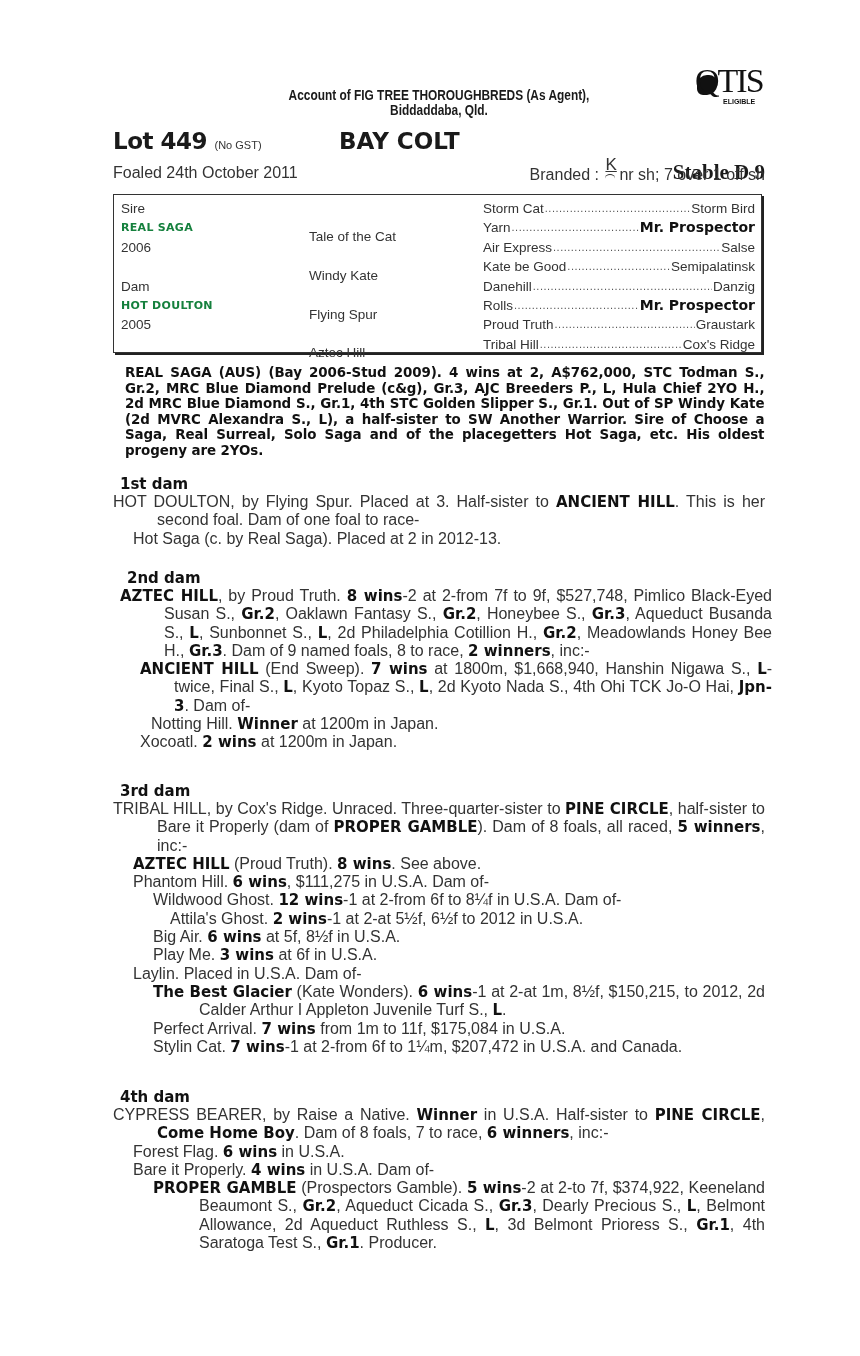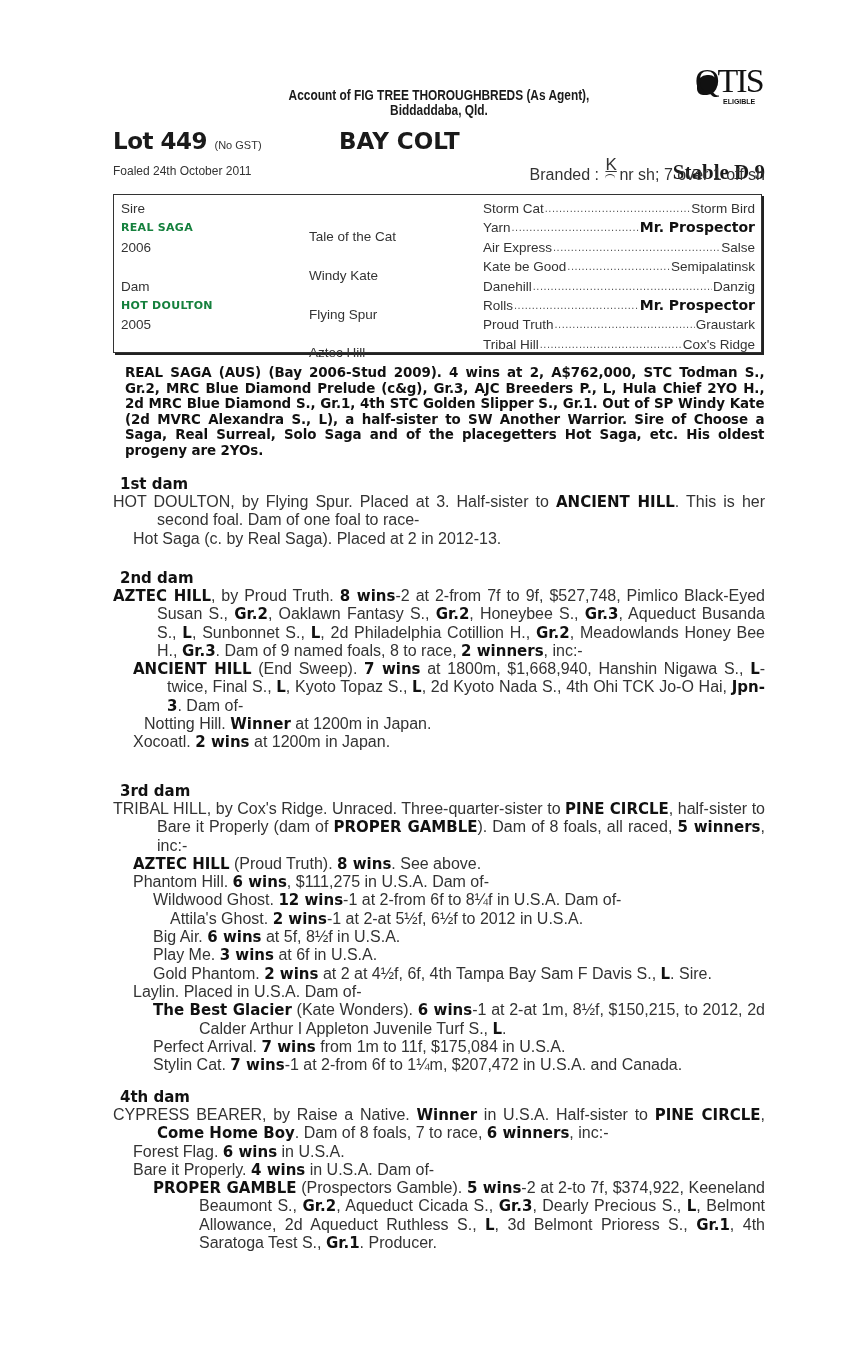--- a/index.html
+++ b/index.html
@@ -113,21 +113,21 @@
       top: 5px;
       font-weight: bold;
       font-size: 21px;
       font-family: Liberation Serif, serif;
       margin-top: 27px;
     }
     .foaled {
       position: absolute;
       top: 164px;
       left: 0;
-      font-size: 12px;
+      font-size: 16px;
       color: #333;
     }
     .branded {
       position: absolute;
       top: 164px;
       right: 0;
       font-size: 16px;
       color: #333;
     }
     .branded .brand-mark {
@@ -387,38 +387,37 @@
   </div>
 
   <div class="sire-summary">REAL SAGA (AUS) (Bay 2006-Stud 2009). 4 wins at 2, A$762,000, STC Todman S., Gr.2, MRC Blue Diamond Prelude (c&amp;g), Gr.3, AJC Breeders P., L, Hula Chief 2YO H., 2d MRC Blue Diamond S., Gr.1, 4th STC Golden Slipper S., Gr.1. Out of SP Windy Kate (2d MVRC Alexandra S., L), a half-sister to SW Another Warrior. Sire of Choose a Saga, Real Surreal, Solo Saga and of the placegetters Hot Saga, etc. His oldest progeny are 2YOs.</div>
 
   <div class="section" style="top:476px;">
     <div class="sec-title">1st dam</div>
     <div class="para" style="padding-left:44px;text-indent:-44px;"><span>HOT DOULTON, by Flying Spur. Placed at 3. Half-sister to </span><b>ANCIENT HILL</b><span>. This is her second foal. Dam of one foal to race-</span></div>
     <div class="row ind1">Hot Saga (c. by Real Saga). Placed at 2 in 2012-13.</div>
   </div>
 
-  <div class="section" style="top:570px;">
+  <div class="section" style="top:570px;margin-left:7px;">
     <div class="sec-title">2nd dam</div>
     <div class="para" style="padding-left:44px;text-indent:-44px;"><b>AZTEC HILL</b><span>, by Proud Truth. </span><b>8 wins</b><span>-2 at 2-from 7f to 9f, $527,748, Pimlico Black-Eyed Susan S., </span><b>Gr.2</b><span>, Oaklawn Fantasy S., </span><b>Gr.2</b><span>, Honeybee S., </span><b>Gr.3</b><span>, Aqueduct Busanda S., </span><b>L</b><span>, Sunbonnet S., </span><b>L</b><span>, 2d Philadelphia Cotillion H., </span><b>Gr.2</b><span>, Meadowlands Honey Bee H., </span><b>Gr.3</b><span>. Dam of 9 named foals, 8 to race, </span><b>2 winners</b><span>, inc:-</span></div>
     <div class="para" style="padding-left:54px;text-indent:-34px;"><b>ANCIENT HILL</b><span> (End Sweep). </span><b>7 wins</b><span> at 1800m, $1,668,940, Hanshin Nigawa S., </span><b>L</b><span>-twice, Final S., </span><b>L</b><span>, Kyoto Topaz S., </span><b>L</b><span>, 2d Kyoto Nada S., 4th Ohi TCK Jo-O Hai, </span><b>Jpn-3</b><span>. Dam of-</span></div>
     <div class="row ind3" style="padding-left:31px;"><span>Notting Hill. </span><b>Winner</b><span> at 1200m in Japan.</span></div>
     <div class="row ind1"><span>Xocoatl. </span><b>2 wins</b><span> at 1200m in Japan.</span></div>
   </div>
 
   <div class="section" style="top:783px;">
     <div class="sec-title">3rd dam</div>
     <div class="para" style="padding-left:44px;text-indent:-44px;"><span>TRIBAL HILL, by Cox's Ridge. Unraced. Three-quarter-sister to </span><b>PINE CIRCLE</b><span>, half-sister to Bare it Properly (dam of </span><b>PROPER GAMBLE</b><span>). Dam of 8 foals, all raced, </span><b>5 winners</b><span>, inc:-</span></div>
     <div class="row ind1"><b>AZTEC HILL</b><span> (Proud Truth). </span><b>8 wins</b><span>. See above.</span></div>
     <div class="row ind1"><span>Phantom Hill. </span><b>6 wins</b><span>, $111,275 in U.S.A. Dam of-</span></div>
     <div class="row" style="padding-left:40px;"><span>Wildwood Ghost. </span><b>12 wins</b><span>-1 at 2-from 6f to 8¼f in U.S.A. Dam of-</span></div>
     <div class="row" style="padding-left:57px;"><span>Attila's Ghost. </span><b>2 wins</b><span>-1 at 2-at 5½f, 6½f to 2012 in U.S.A.</span></div>
     <div class="row" style="padding-left:40px;"><span>Big Air. </span><b>6 wins</b><span> at 5f, 8½f in U.S.A.</span></div>
     <div class="row" style="padding-left:40px;"><span>Play Me. </span><b>3 wins</b><span> at 6f in U.S.A.</span></div>
-    <div class="row" style="padding-left:40px;"><span>Gold Phantom. </span><b>2 wins</b><span> at 2 at 4½f, 6f, 4th Tampa Bay Sam F Davis S., </span><b>L</b><span>. Sire.</span></div>
     <div class="row ind1">Laylin. Placed in U.S.A. Dam of-</div>
     <div class="para" style="padding-left:86px;text-indent:-46px;"><b>The Best Glacier</b><span> (Kate Wonders). </span><b>6 wins</b><span>-1 at 2-at 1m, 8½f, $150,215, to 2012, 2d Calder Arthur I Appleton Juvenile Turf S., </span><b>L</b><span>.</span></div>
     <div class="row" style="padding-left:40px;"><span>Perfect Arrival. </span><b>7 wins</b><span> from 1m to 11f, $175,084 in U.S.A.</span></div>
     <div class="row" style="padding-left:40px;"><span>Stylin Cat. </span><b>7 wins</b><span>-1 at 2-from 6f to 1¼m, $207,472 in U.S.A. and Canada.</span></div>
   </div>
 
   <div class="section" style="top:1089px;">
     <div class="sec-title">4th dam</div>
     <div class="para" style="padding-left:44px;text-indent:-44px;"><span>CYPRESS BEARER, by Raise a Native. </span><b>Winner</b><span> in U.S.A. Half-sister to </span><b>PINE CIRCLE</b><span>, </span><b>Come Home Boy</b><span>. Dam of 8 foals, 7 to race, </span><b>6 winners</b><span>, inc:-</span></div>
     <div class="row ind1"><span>Forest Flag. </span><b>6 wins</b><span> in U.S.A.</span></div>

